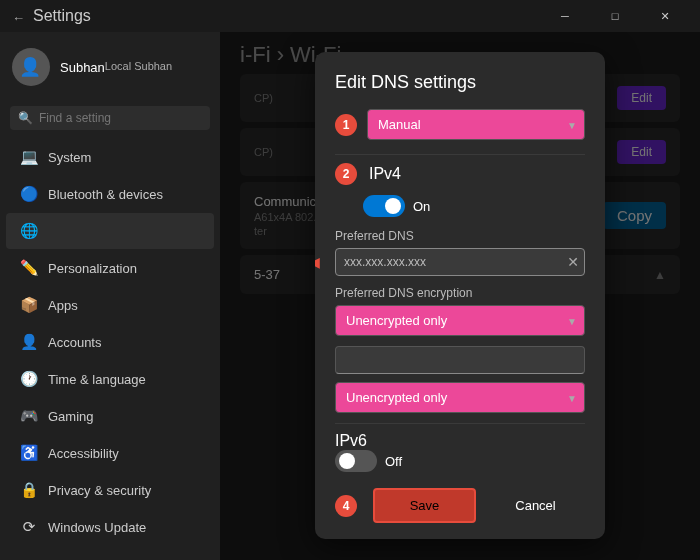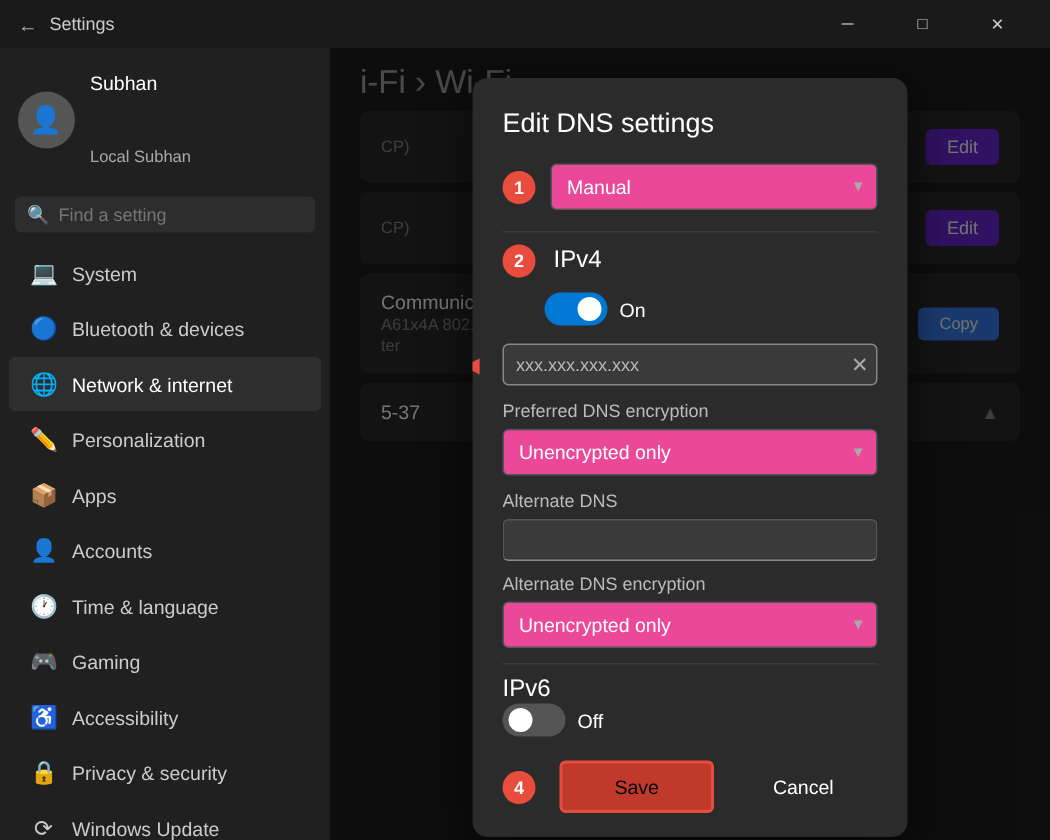--- a/index.html
+++ b/index.html
@@ -72,21 +72,21 @@
       height: 38px;
       border-radius: 50%;
       background: #555;
       display: flex;
       align-items: center;
       justify-content: center;
       font-size: 18px;
       color: #ddd;
       flex-shrink: 0;
     }
-    .user-info { display: flex; flex-direction: column; gap: 36px; }
+    .user-info { display: flex; flex-direction: row; }
     .user-name { font-size: 13px; font-weight: 500; }
     .user-sub { font-size: 11px; color: #aaa; }
 
     .search-bar {
       margin: 4px 10px 8px;
       display: flex;
       align-items: center;
       background: #2d2d2d;
       border-radius: 4px;
       padding: 5px 8px;
@@ -153,27 +153,27 @@
     .edit-btn {
       background: #6d28d9;
       border: none;
       color: #fff;
       padding: 5px 14px;
       border-radius: 4px;
       cursor: pointer;
       font-size: 12px;
     }
     .copy-btn {
-      background: #3b82f6;
+      background: #0369a1;
       border: none;
       color: #fff;
       padding: 5px 14px;
       border-radius: 4px;
       cursor: pointer;
-      font-size: 11px;
+      font-size: 15px;
     }
 
     
     .overlay {
       position: absolute;
       top: 0; left: 0; right: 0; bottom: 0;
       background: rgba(0,0,0,0.55);
       display: flex;
       align-items: flex-start;
       justify-content: center;
@@ -385,21 +385,21 @@
     }
 
     .divider { height: 1px; background: #3a3a3a; margin: 8px 0; }
   </style>
 </head>
 <body>
 
 <div class="titlebar">
   <div class="titlebar-left">
     <span style="cursor:pointer;font-size:13px;color:#aaa;">←</span>
-    <span style="font-size:12px;color:#ccc;">Settings</span>
+    <span style="font-size:16px;color:#ccc;">Settings</span>
   </div>
   <div class="titlebar-controls">
     <div class="titlebar-btn">─</div>
     <div class="titlebar-btn">□</div>
     <div class="titlebar-btn close">✕</div>
   </div>
 </div>
 
 <div class="app-layout">
 
@@ -421,21 +421,20 @@
       <div class="nav-item">
         <span class="nav-icon">💻</span>
         <span>System</span>
       </div>
       <div class="nav-item">
         <span class="nav-icon">🔵</span>
         <span>Bluetooth &amp; devices</span>
       </div>
       <div class="nav-item active">
         <span class="nav-icon">🌐</span>
-        <span>Network &amp; internet</span>
       </div>
       <div class="nav-item">
         <span class="nav-icon">✏️</span>
         <span>Personalization</span>
       </div>
       <div class="nav-item">
         <span class="nav-icon">📦</span>
         <span>Apps</span>
       </div>
       <div class="nav-item">
@@ -520,20 +519,21 @@
           <span class="section-label" style="margin:0;">IPv4</span>
         </div>
         <div class="toggle-row" style="margin-left:28px;">
           <div class="toggle">
             <div class="toggle-knob"></div>
           </div>
           <span class="toggle-label">On</span>
         </div>
 
         <div style="margin-left:0;">
+          <div class="input-label">Preferred DNS</div>
           <div class="input-wrapper">
             <span class="input-arrow" style="left: -26px; color: rgb(231, 76, 60); font-size: 14px; position: absolute; top: 50%; transform: translateY(-50%);">◀</span>
 
             <input type="text" class="text-input" placeholder="xxx.xxx.xxx.xxx" value="xxx.xxx.xxx.xxx" style="">
             <button class="clear-btn">✕</button>
           </div>
         </div>
 
         <div>
           <div class="dns-encryption-label">Preferred DNS encryption</div>
@@ -541,26 +541,24 @@
             <select>
               <option>Unencrypted only</option>
               <option>Encrypted only (DNS over HTTPS)</option>
               <option>Encrypted preferred, unencrypted allowed</option>
             </select>
             <span class="select-arrow">▼</span>
           </div>
         </div>
 
         <div>
-          <div class="alt-dns-label">Alternate DNS</div>
           <input type="text" class="alt-text-input" style="">
         </div>
 
         <div>
-          <div class="dns-encryption-label">Alternate DNS encryption</div>
           <div class="select-wrapper" style="margin-bottom:10px;">
             <select>
               <option>Unencrypted only</option>
               <option>Encrypted only (DNS over HTTPS)</option>
               <option>Encrypted preferred, unencrypted allowed</option>
             </select>
             <span class="select-arrow">▼</span>
           </div>
         </div>
 

